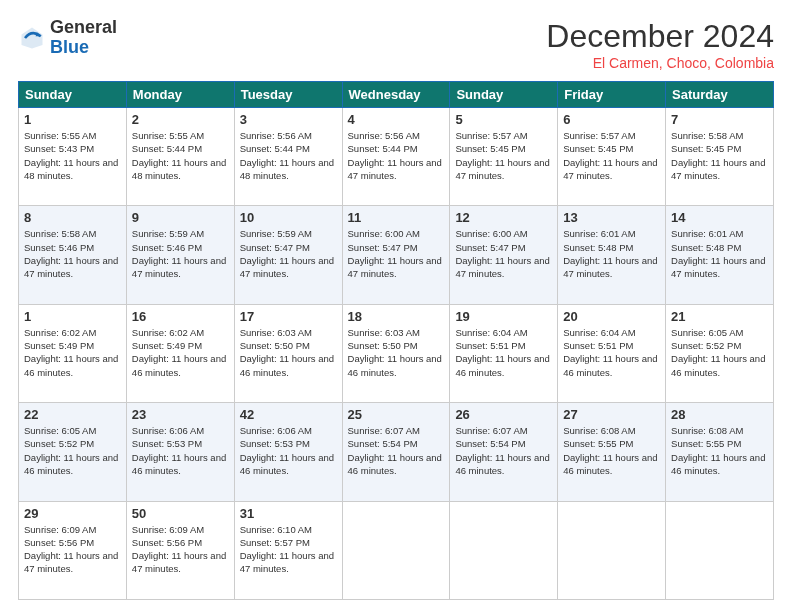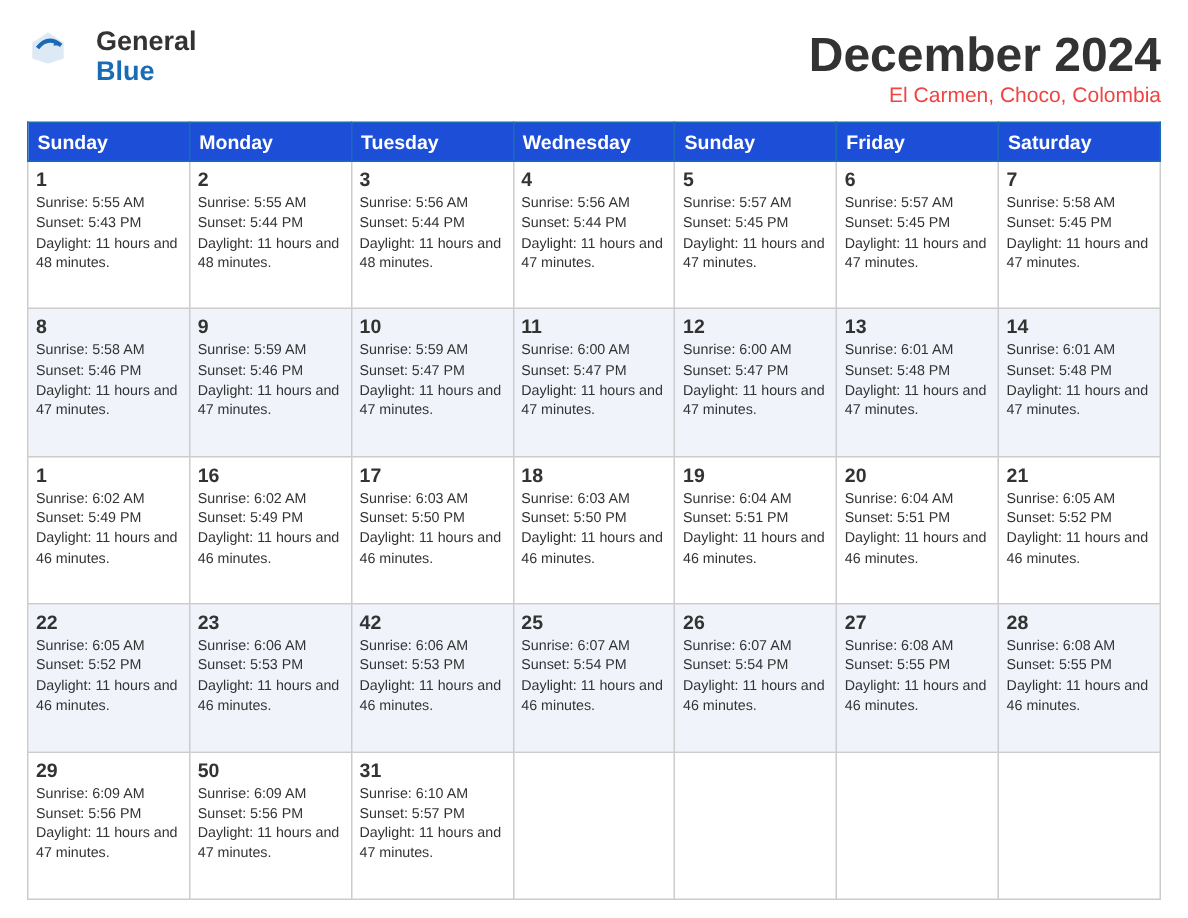--- a/index.html
+++ b/index.html
@@ -18,54 +18,55 @@
       flex-direction: column;
     }
     .header {
       display: flex;
       justify-content: space-between;
       align-items: flex-start;
       margin-bottom: 10px;
     }
     .logo {
       display: flex;
-      gap: 18px;
+      align-items: center;
+      gap: 4px;
     }
     .logo-text {
       font-size: 18px;
       font-weight: bold;
       line-height: 1.1;
     }
     .logo-text .general { color: #333; }
     .logo-text .blue { color: #1a6bb5; }
     .logo-icon {
       width: 28px;
       height: 28px;
     }
     .title-block {
       text-align: right;
     }
     .month-title {
       font-size: 32px;
-      font-weight: bold;
+      font-weight: normal;
       color: #333;
     }
     .location {
       font-size: 14px;
       color: #ef4444;
     }
     .calendar {
       flex: 1;
       border: 1px solid #ccc;
       border-collapse: collapse;
       width: 100%;
       table-layout: fixed;
     }
     .calendar th {
-      background: #1d4ed8;
+      background: #0f766e;
       color: #fff;
       text-align: left;
       padding: 5px 6px;
       font-size: 13px;
       font-weight: bold;
       border: 1px solid #1a6bb5;
     }
     .calendar td {
       border: 1px solid #ccc;
       vertical-align: top;

